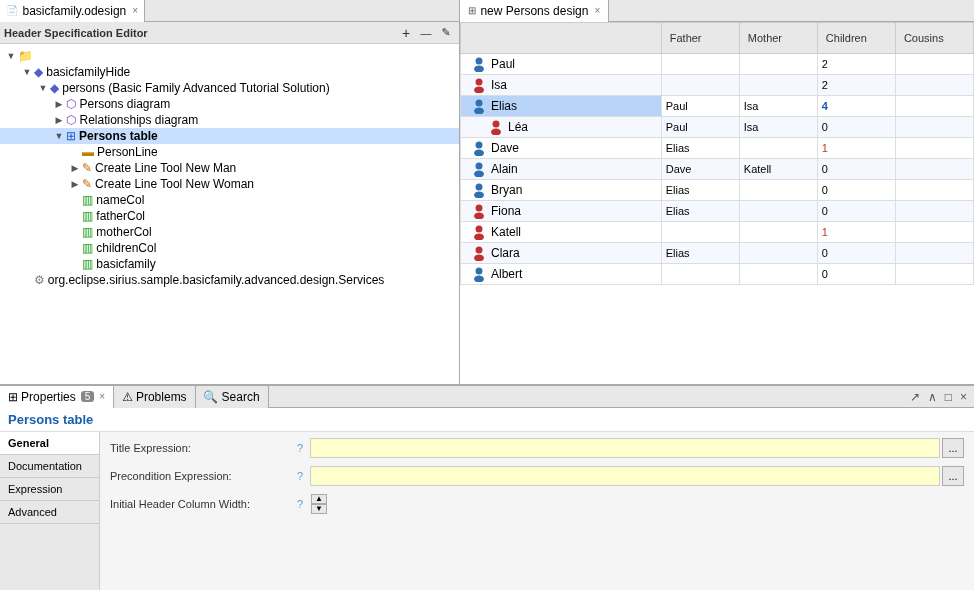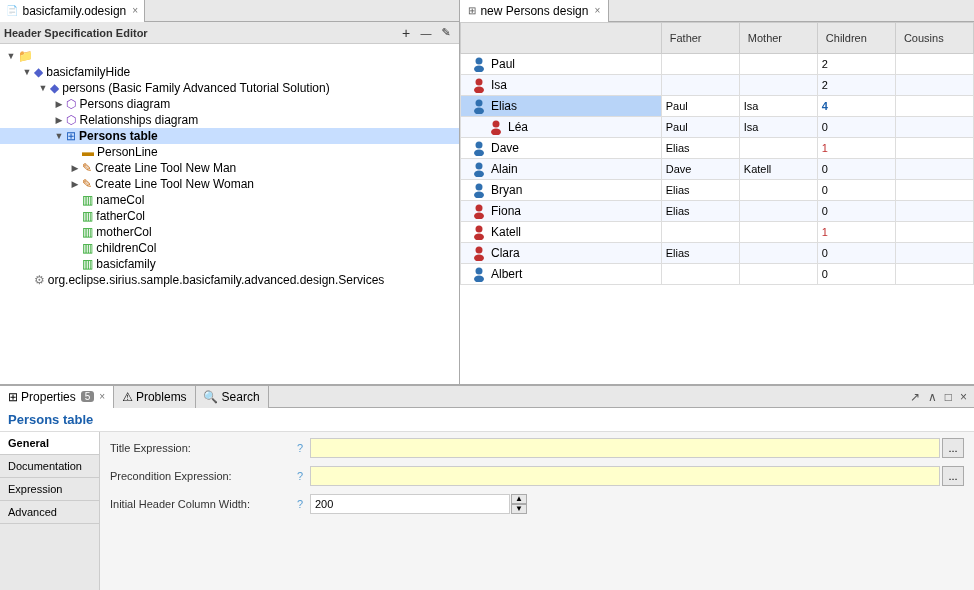--- a/index.html
+++ b/index.html
@@ -416,21 +416,20 @@
       </div>
       <div class="prop-row">
         <div class="prop-label">Precondition Expression:</div>
         <div class="prop-help">?</div>
         <input class="prop-input" type="text" value="" style="">
         <div class="prop-btn">...</div>
       </div>
       <div class="prop-row">
         <div class="prop-label">Initial Header Column Width:</div>
         <div class="prop-help">?</div>
-        <input class="prop-input-number" type="text" value="200" style="">
         <div class="number-spinner">
           <div class="spin-btn">▲</div>
           <div class="spin-btn">▼</div>
         </div>
       </div>
     </div>
   </div>
 </div>
 
 </body></html>

